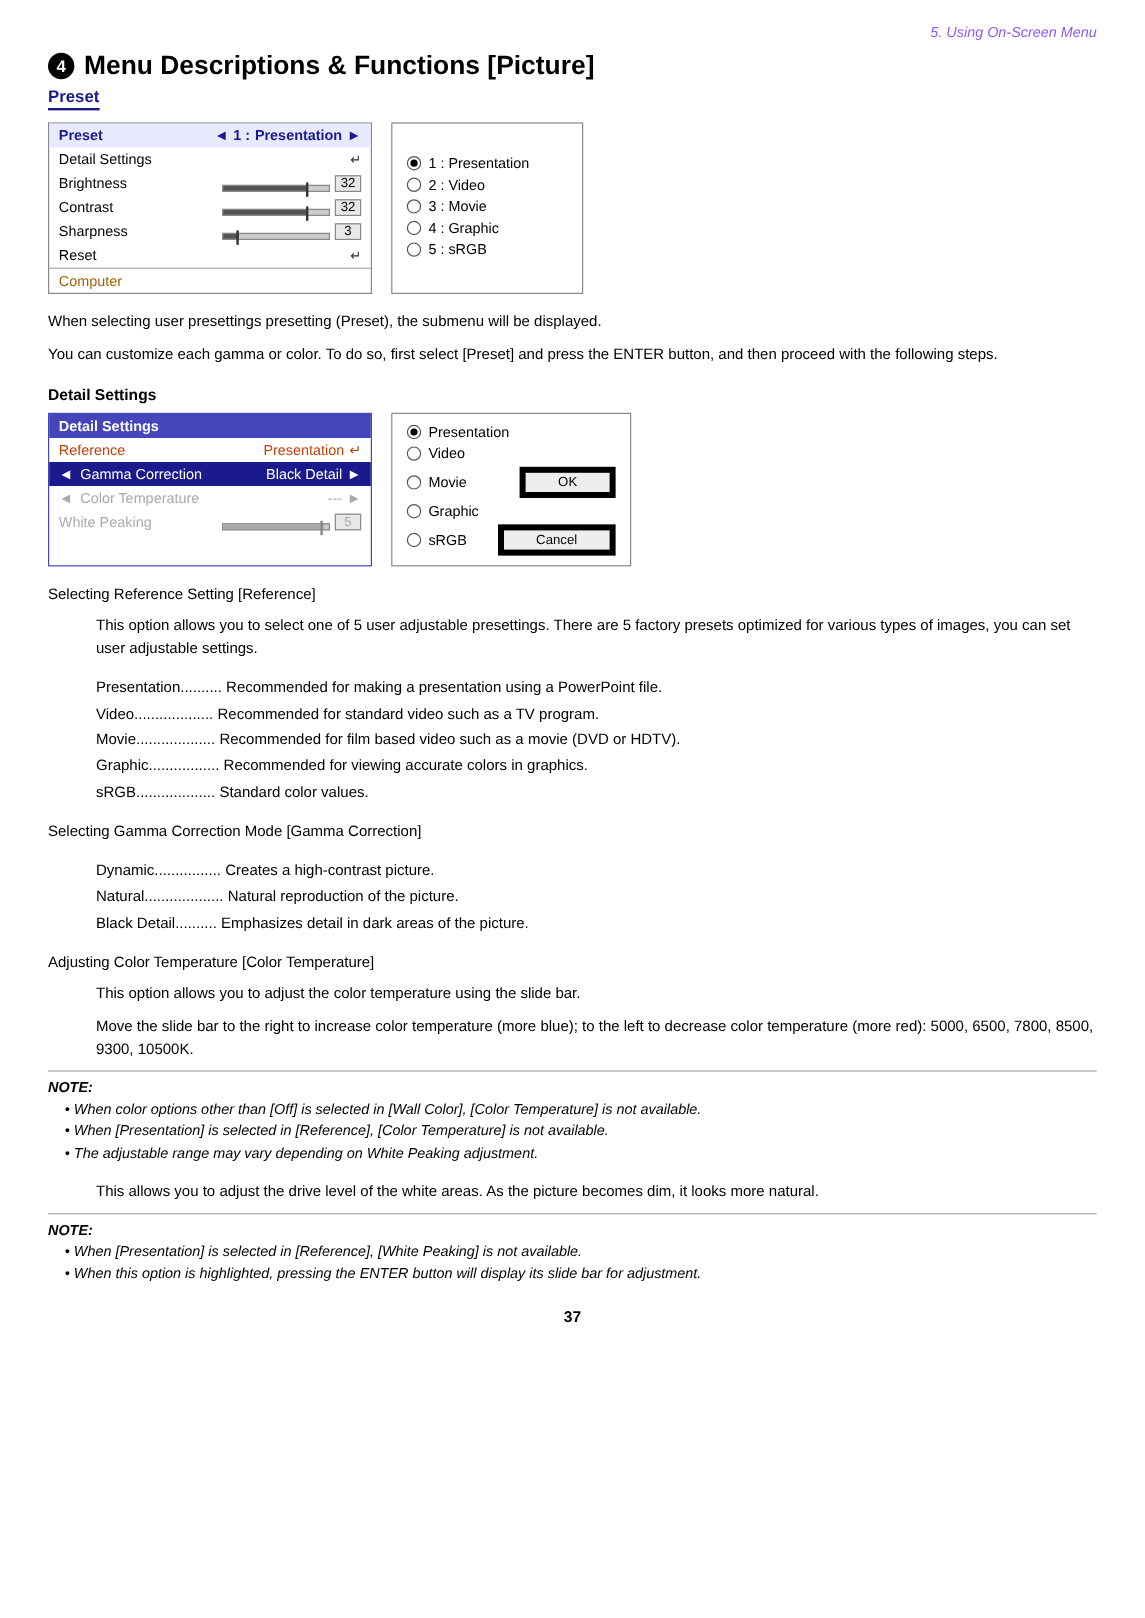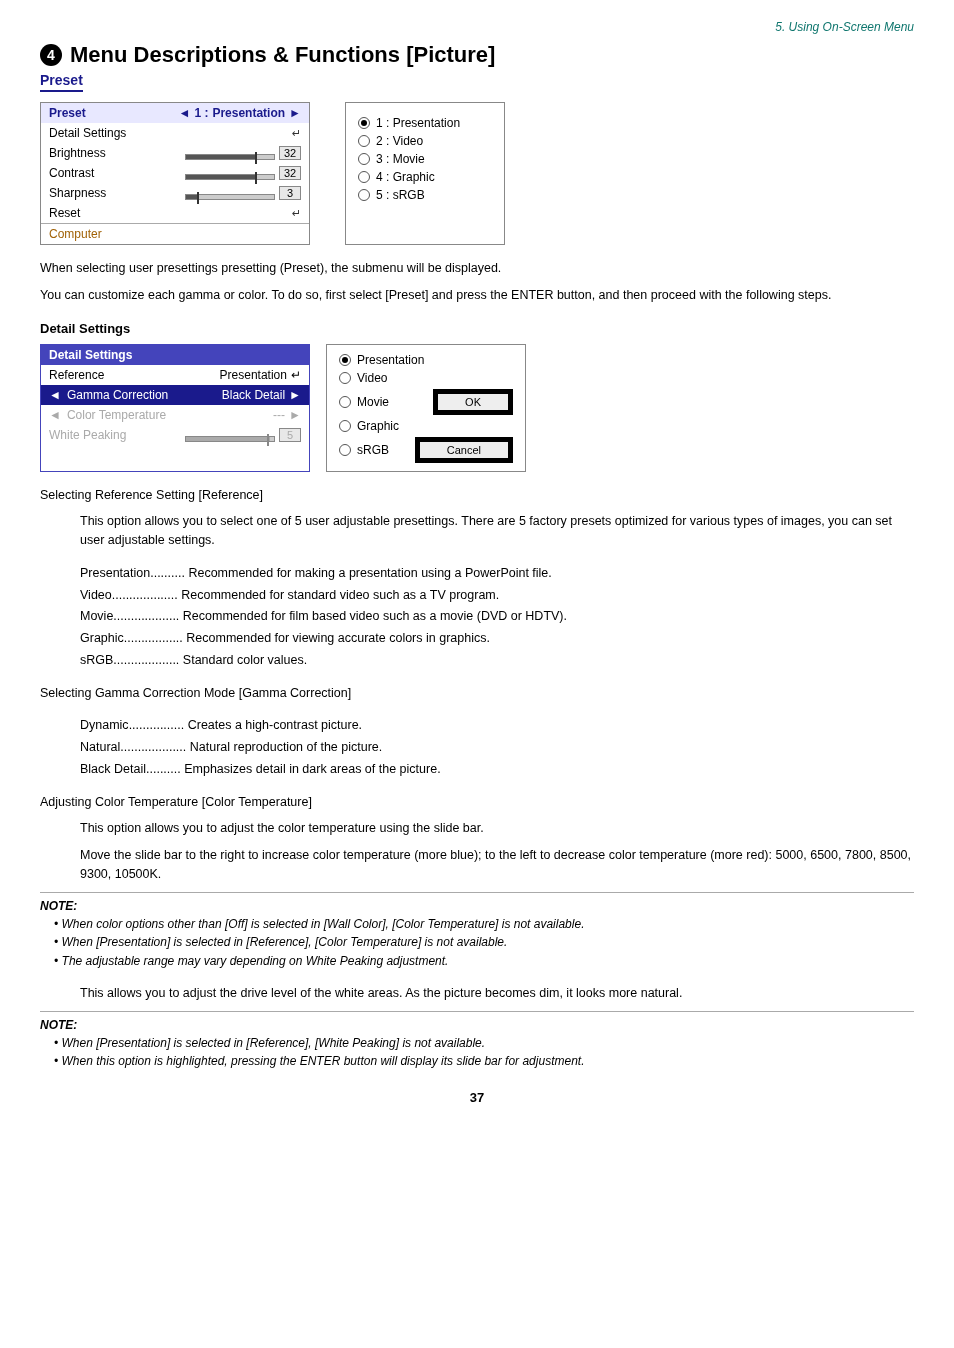--- a/index.html
+++ b/index.html
@@ -9,21 +9,21 @@
       background: #fff;
       color: #000;
       width: 954px;
       min-height: 1348px;
       padding: 20px 40px 40px 40px;
     }
 
     .top-right {
       text-align: right;
       font-size: 12px;
-      color: #0f766e;
+      color: #8b5cf6;
       margin-bottom: 8px;
       font-style: italic;
     }
 
     .page-title {
       font-size: 22px;
       font-weight: bold;
       margin-bottom: 4px;
       display: flex;
       align-items: center;
@@ -137,24 +137,23 @@
     .menu-bottom {
       border-top: 1px solid #aaa;
       padding: 3px 8px;
       font-size: 12px;
       color: #a16207;
     }
 
     .submenu-box {
       border: 1px solid #888;
       background: #fff;
-      padding: 11px 12px;
+      padding: 24px 12px;
       font-size: 12px;
       min-width: 160px;
-      margin-left: 19px;
     }
 
     .submenu-box .radio-item {
       display: flex;
       align-items: center;
       gap: 6px;
       padding: 2px 0;
     }
 
     .radio-circle {
@@ -210,21 +209,21 @@
 
     .detail-menu-item {
       padding: 3px 8px;
       font-size: 12px;
       display: flex;
       align-items: center;
       gap: 6px;
     }
 
     .detail-menu-item.ref-item {
-      color: #000000;
+      color: #c2410c;
     }
 
     .detail-menu-item.gamma-item {
       background: #1a1a8c;
       color: #fff;
     }
 
     .detail-menu-item.gray-item {
       color: #aaa;
     }

